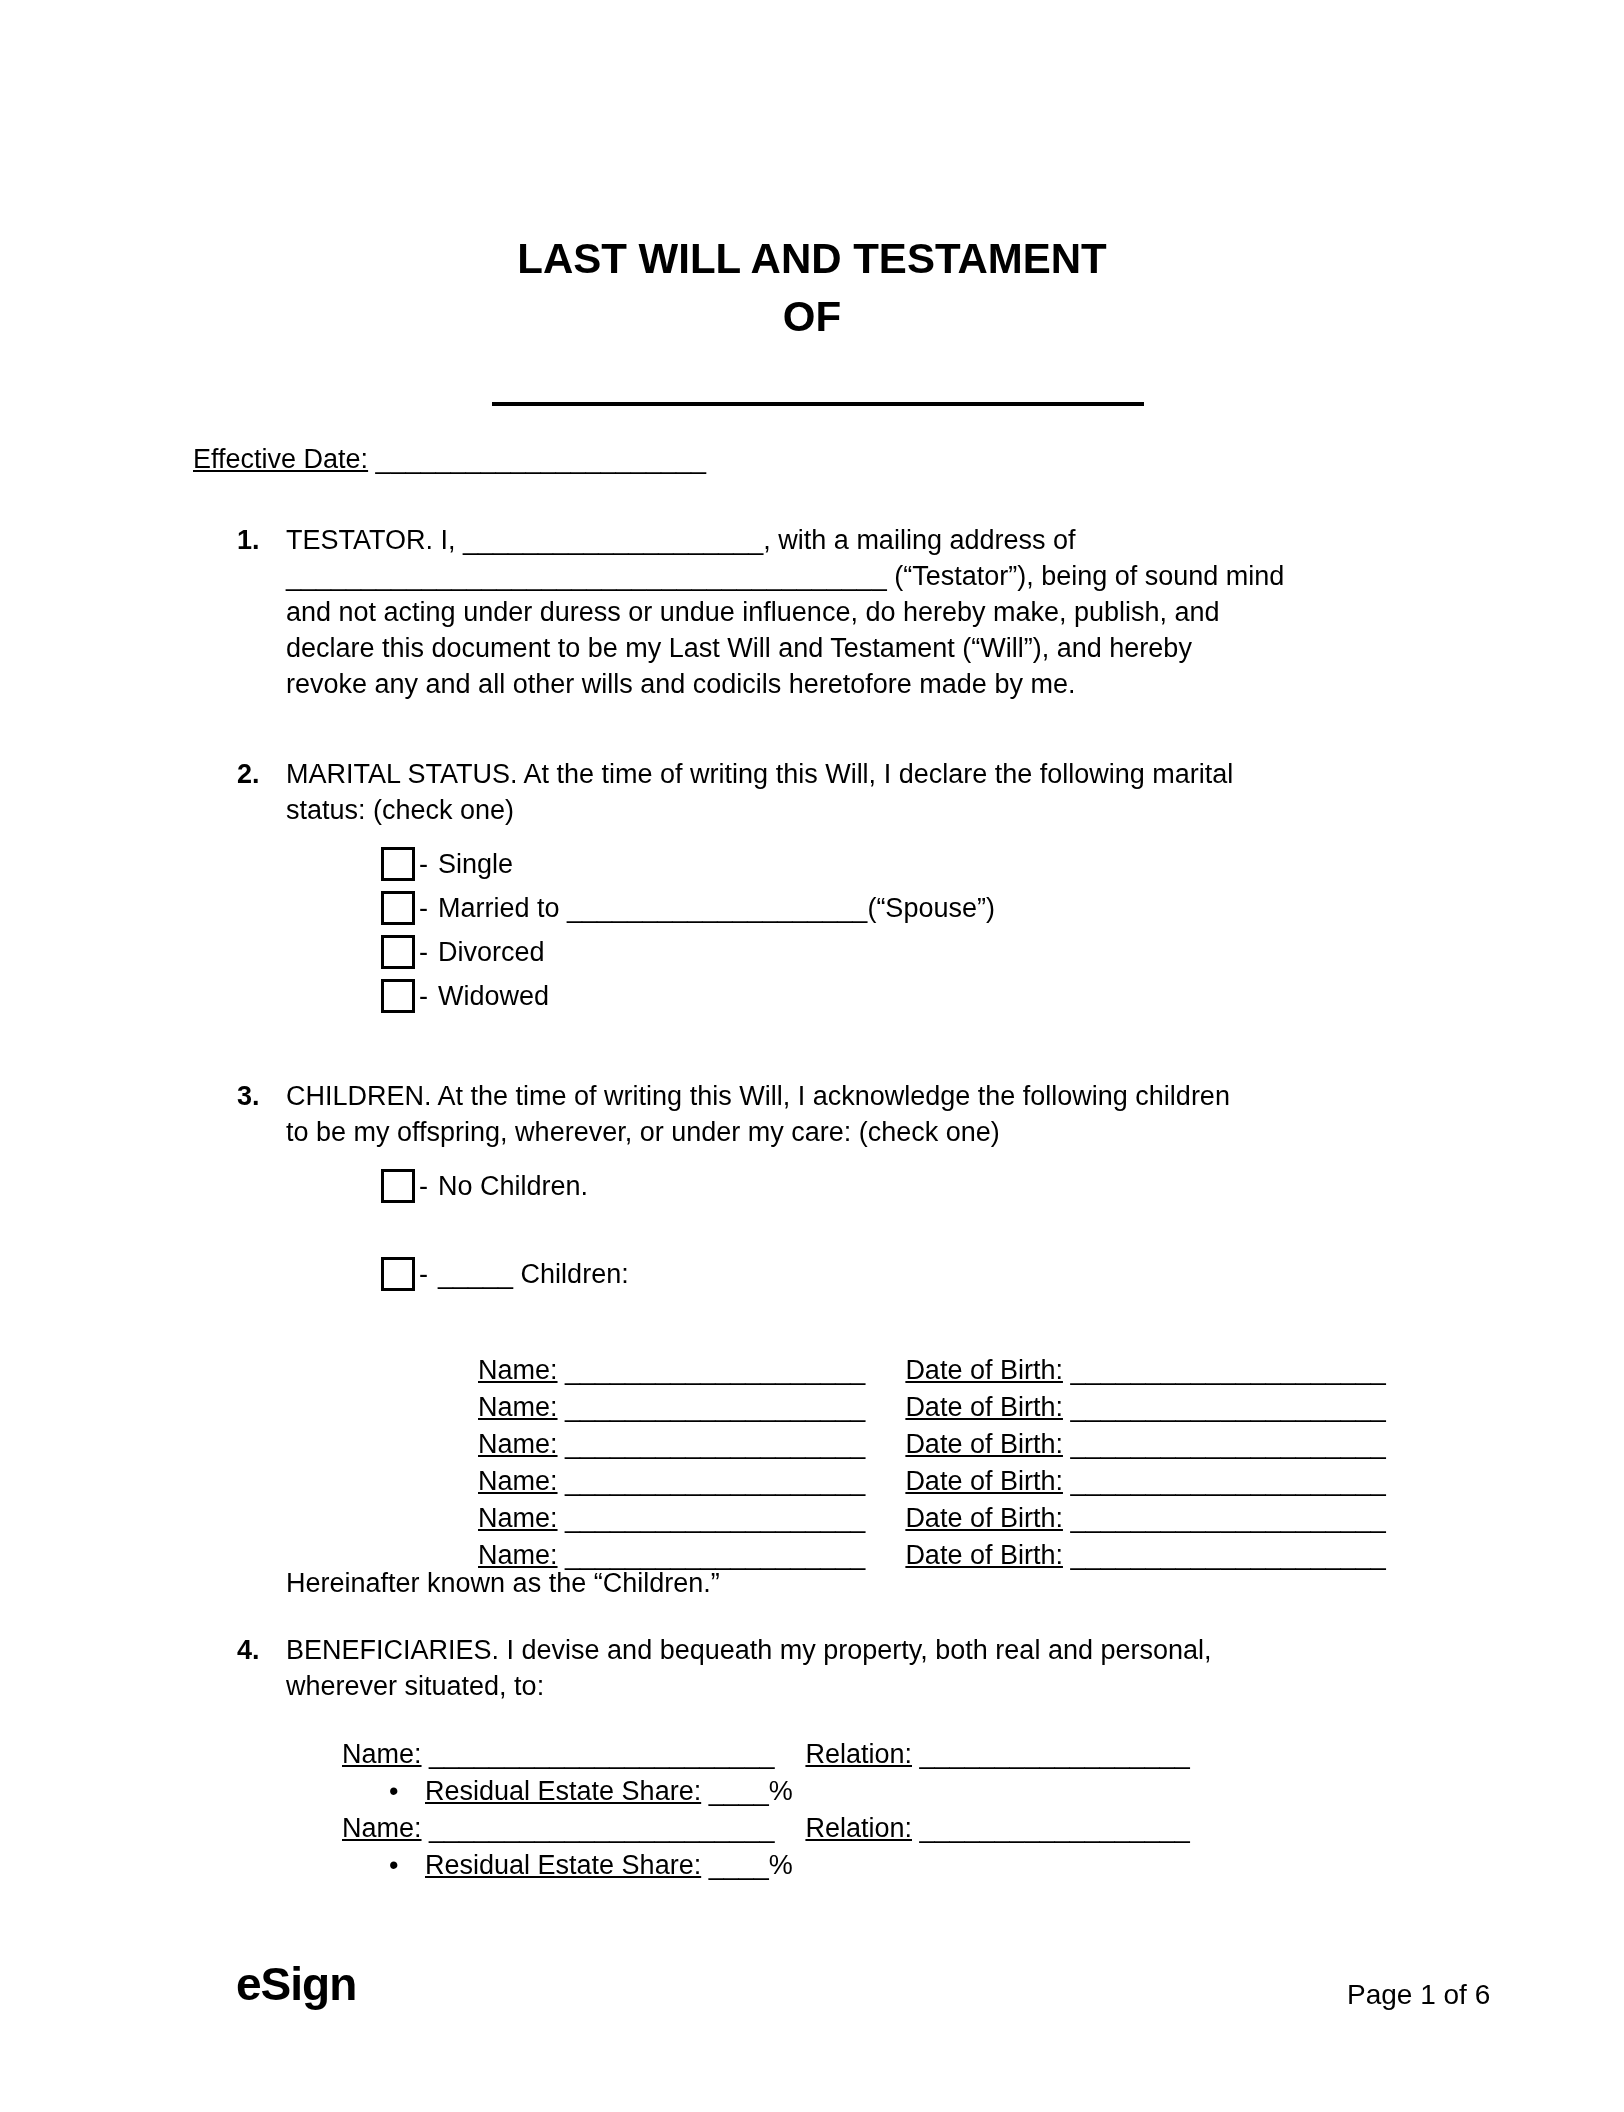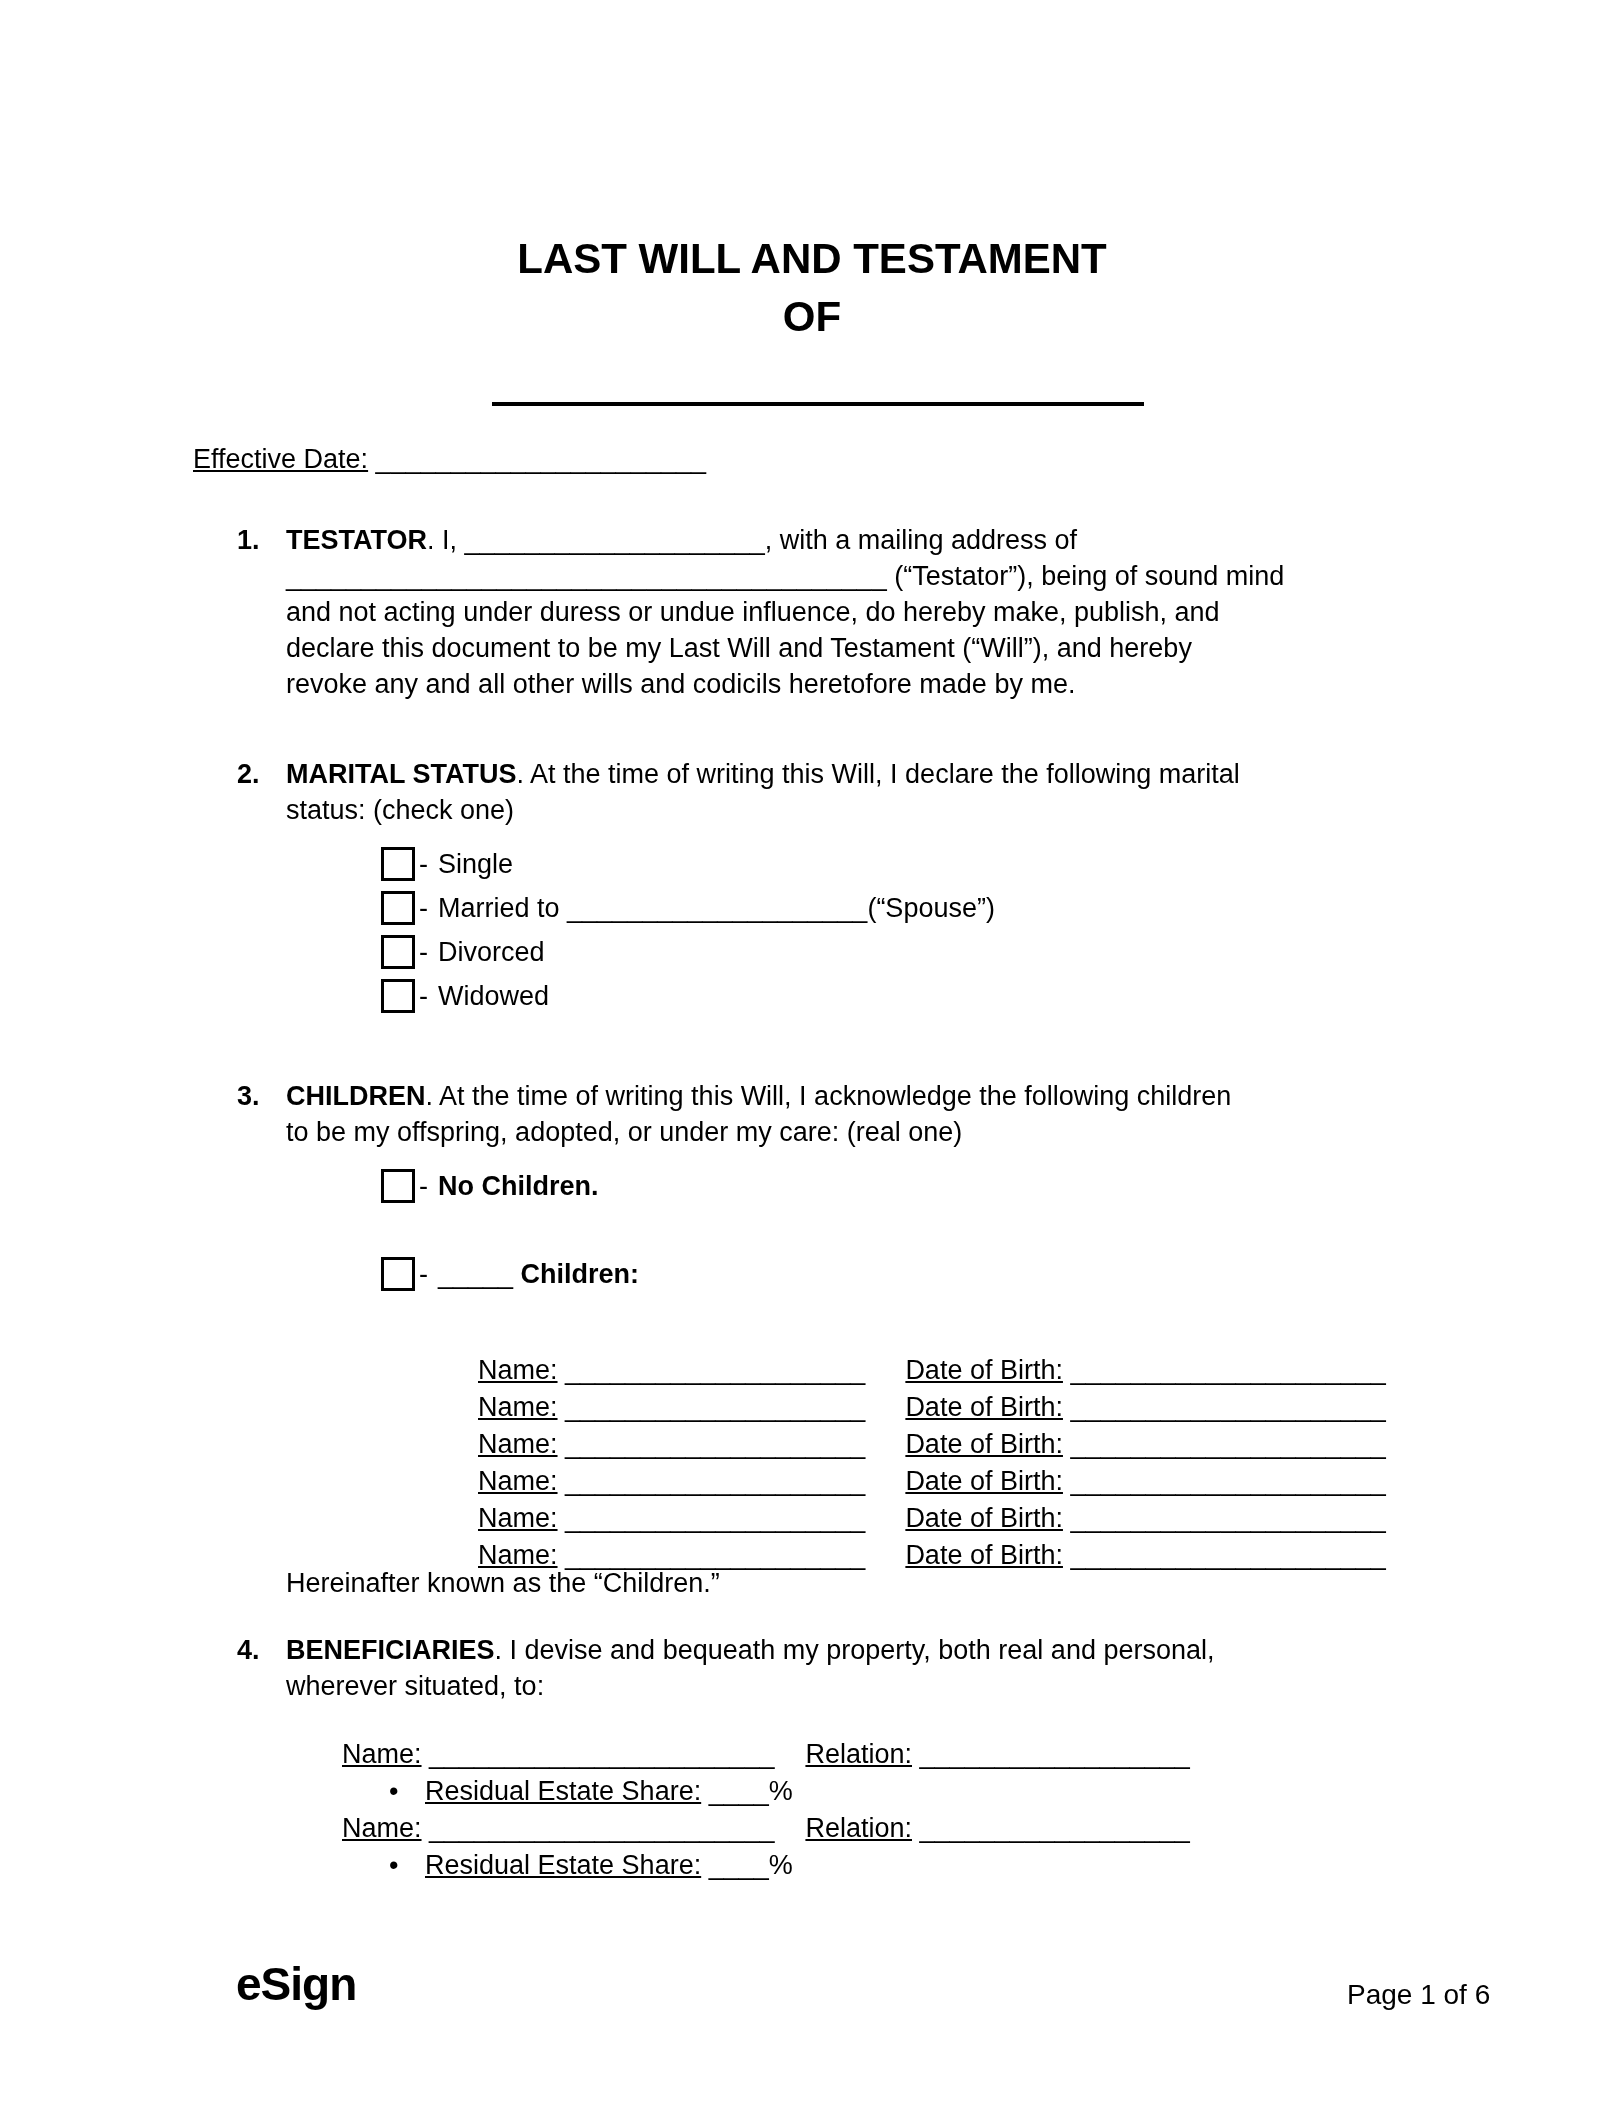--- a/index.html
+++ b/index.html
@@ -6,21 +6,21 @@
   .page{
     position:relative;
     width:1624px;height:2112px;
     background:#ffffff;
     font-family:"Liberation Sans",sans-serif;
     font-size:27px;
     color:#000;
     margin:0 auto;
     overflow:hidden;
   }
-  .b{font-weight:bold;}
+  .b{font-weight:normal;}
   .u{text-decoration:underline;}
   .blank{white-space:nowrap;letter-spacing:0;}
   .title{
     position:absolute;top:230px;left:0;width:100%;
     text-align:center;font-weight:bold;font-size:42px;line-height:58px;
   }
   .name-rule{
     position:absolute;top:370px;left:492px;width:652px;height:32px;
     border-bottom:4px solid #000;
   }
@@ -116,21 +116,21 @@
         <span class="cb-dash">-</span>
         <span>Widowed</span>
       </div>
     </div>
 
   <div class="sec sec-children">
     <div>
       <span class="num">3.</span>
       <span class="b">CHILDREN</span><span>. At the time of writing this Will, I acknowledge the following children</span>
     </div>
-    <div>to be my offspring, adopted, or under my care: (real one)</div>
+    <div>to be my offspring, wherever, or under my care: (check one)</div>
   </div>
 
   <div class="cb-single-row row-nochildren">
     <div class="cb-row">
       <span class="checkbox"></span>
       <span class="cb-dash">-</span>
       <span class="b">No Children.</span>
     </div>
   </div>
 

